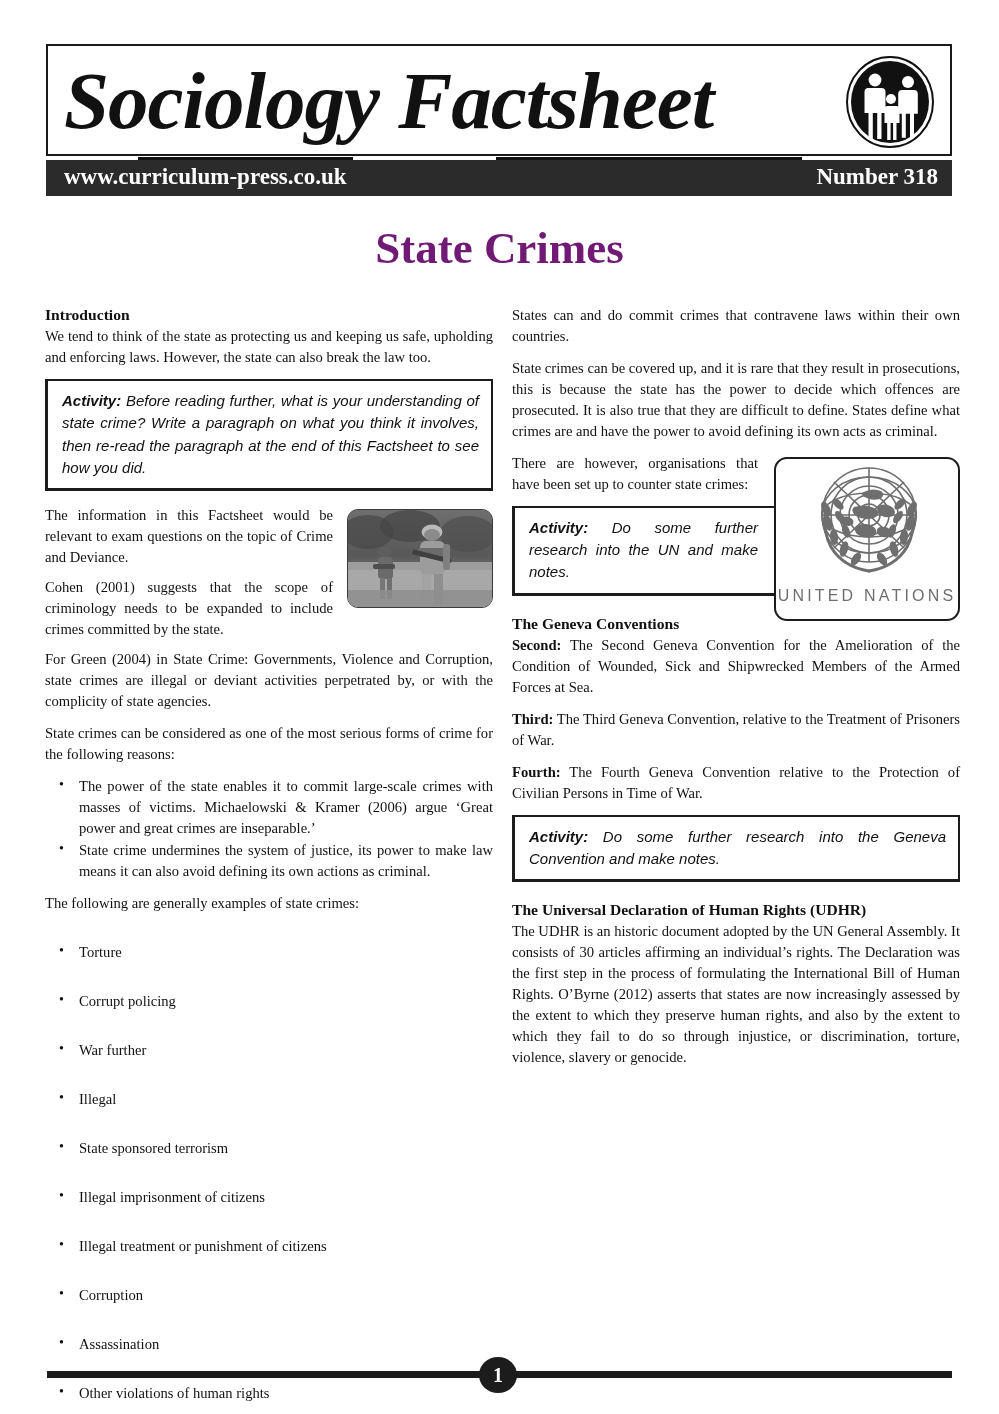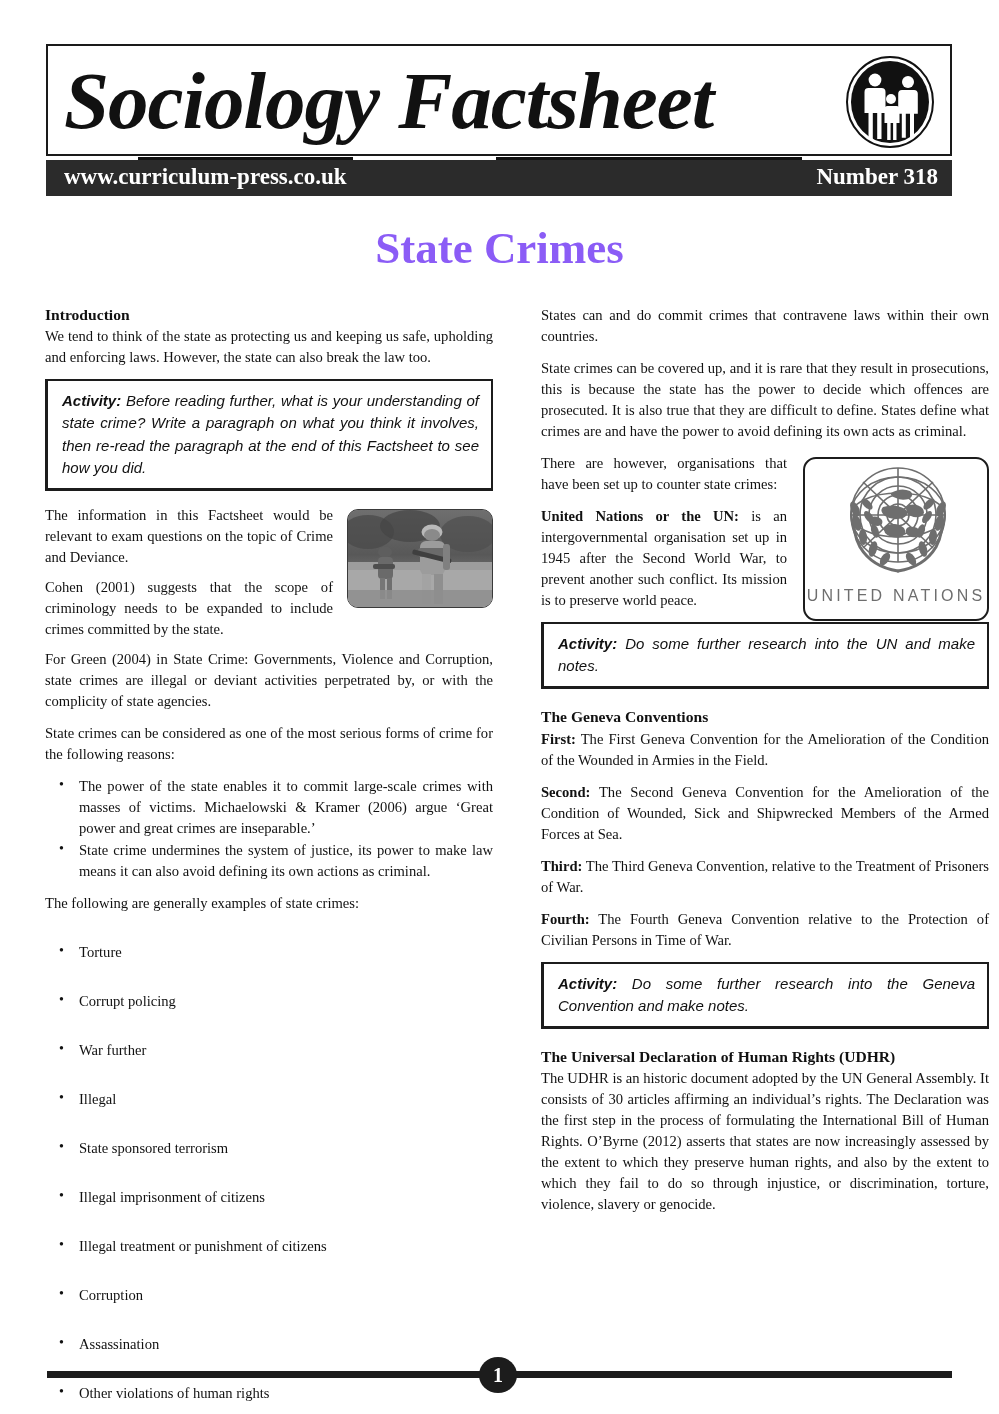--- a/index.html
+++ b/index.html
@@ -103,33 +103,33 @@
   
   .doc-title {
     position: absolute;
     left: 0;
     top: 222px;
     width: 999px;
     text-align: center;
     font-family: "Liberation Serif", serif;
     font-weight: bold;
     font-size: 45px;
-    color: #8b5cf6;
+    color: #701a75;
   }
 
   
   .col {
     position: absolute;
     top: 305px;
     width: 448px;
     font-size: 14.6px;
     line-height: 1.44;
   }
   .col-left { left: 45px; }
-  .col-right { left: 541px; }
+  .col-right { left: 512px; }
 
   h2.sec {
     font-size: 15.6px;
     font-weight: bold;
     margin: 0 0 1px 0;
     line-height: 1.3;
   }
   h2.sec.spaced { margin-top: 18px; }
 
   p {
@@ -416,29 +416,27 @@
             <ellipse cx="124" cy="45" rx="3.6" ry="7" transform="rotate(45 124 45)"></ellipse>
             <ellipse cx="122" cy="58" rx="3.6" ry="7" transform="rotate(35 122 58)"></ellipse>
             <ellipse cx="116" cy="72" rx="3.6" ry="7" transform="rotate(20 116 72)"></ellipse>
           </g>
         </svg>
         <div class="un-label">UNITED NATIONS</div>
       </div>
     </div>
 
     <p>There are however, organisations that have been set up to counter state crimes:</p>
-    <p><b>United Nations or the UN:</b><span> is an intergovernmental organisation set up in 1945 after the Second World War, to prevent another such conflict. Its mission is to preserve world peace.</span></p>
 
     <div class="activity">
       <span class="lbl">Activity:</span><span> Do some further research into the UN and make notes.</span>
     </div>
 
     <h2 class="sec spaced">The Geneva Conventions</h2>
 
-    <p><b>First:</b><span> The First Geneva Convention for the Amelioration of the Condition of the Wounded in Armies in the Field.</span></p>
     <p><b>Second:</b><span> The Second Geneva Convention for the Amelioration of the Condition of Wounded, Sick and Shipwrecked Members of the Armed Forces at Sea.</span></p>
     <p><b>Third:</b><span> The Third Geneva Convention, relative to the Treatment of Prisoners of War.</span></p>
     <p><b>Fourth:</b><span> The Fourth Geneva Convention relative to the Protection of Civilian Persons in Time of War.</span></p>
 
     <div class="activity">
       <span class="lbl">Activity:</span><span> Do some further research into the Geneva Convention and make notes.</span>
     </div>
 
     <h2 class="sec spaced">The Universal Declaration of Human Rights (UDHR)</h2>
     <p>The UDHR is an historic document adopted by the UN General Assembly. It consists of 30 articles affirming an individual’s rights. The Declaration was the first step in the process of formulating the International Bill of Human Rights. O’Byrne (2012) asserts that states are now increasingly assessed by the extent to which they preserve human rights, and also by the extent to which they fail to do so through injustice, or discrimination, torture, violence, slavery or genocide.</p>

